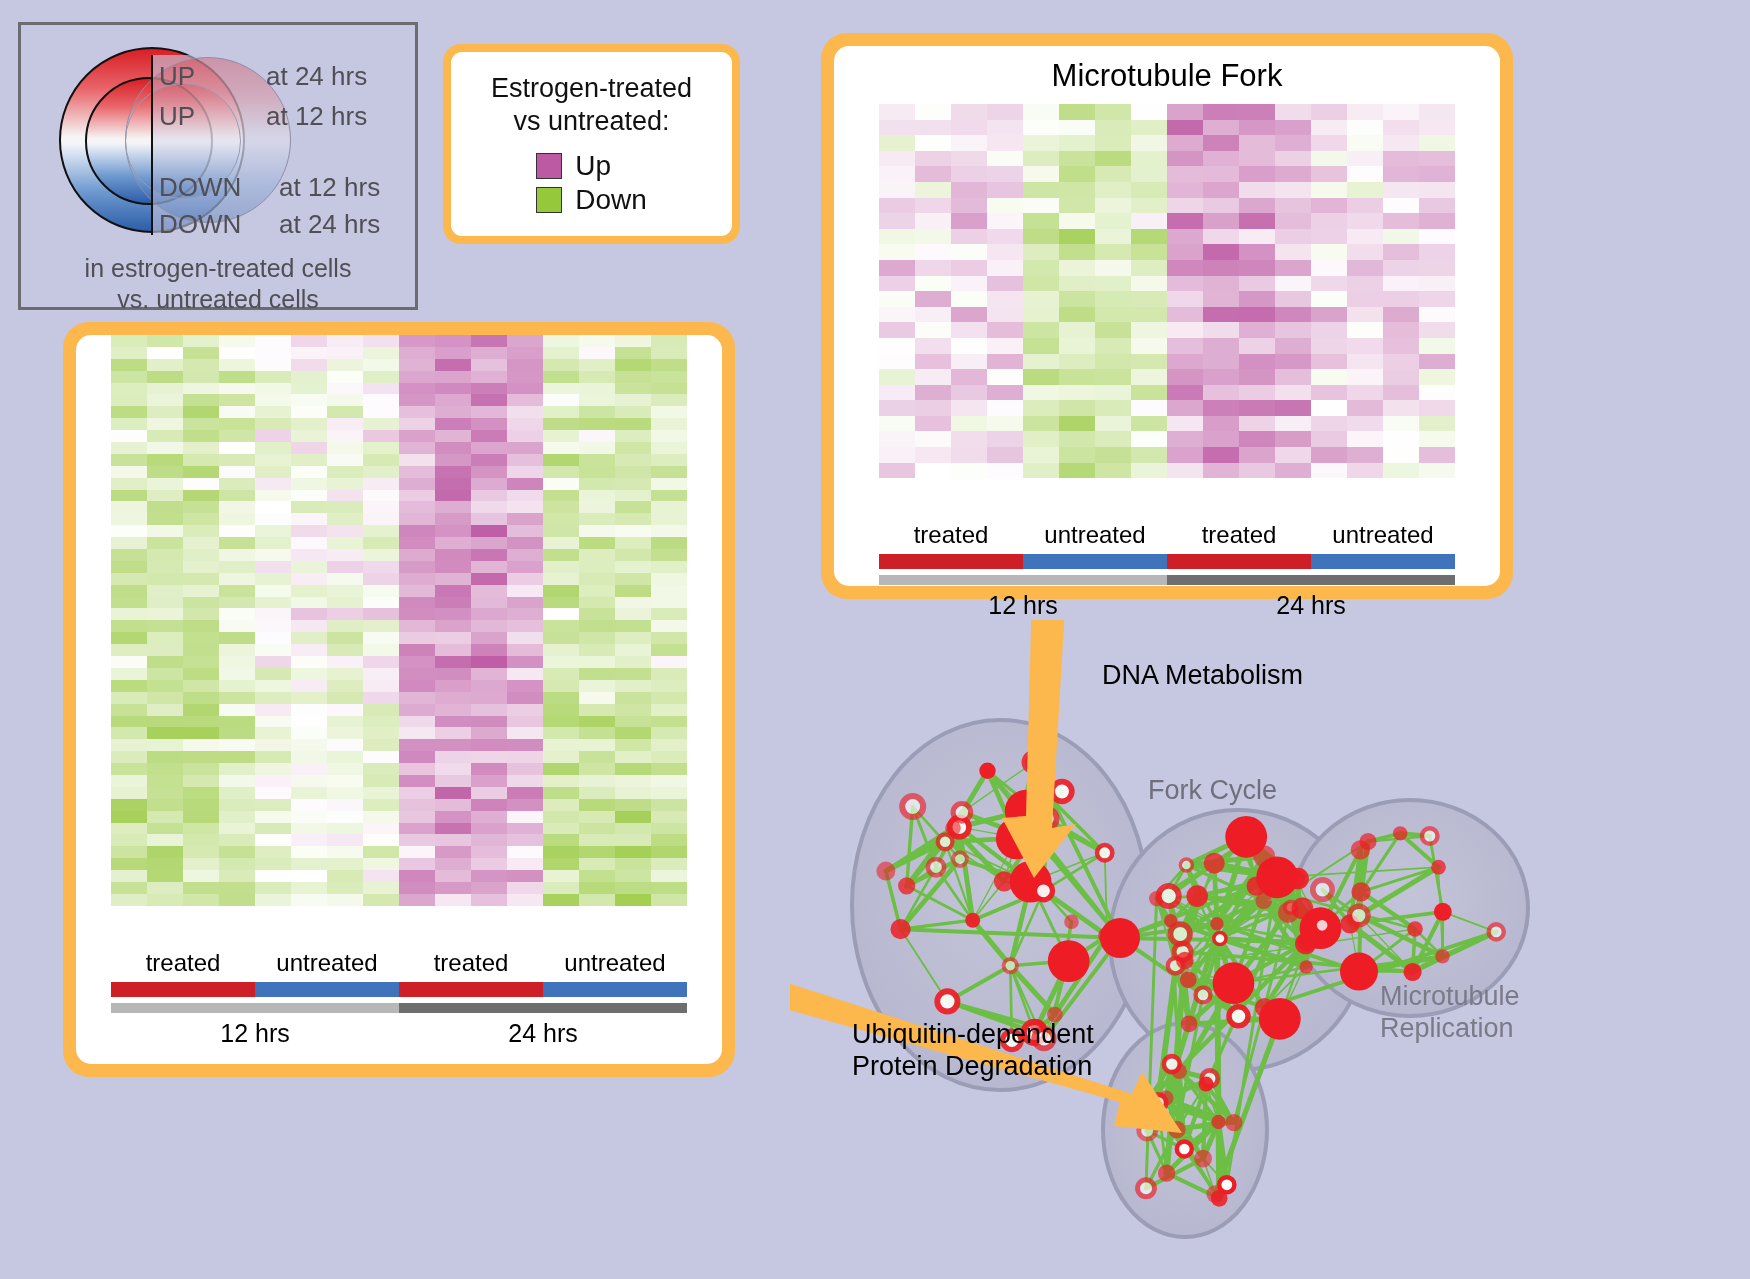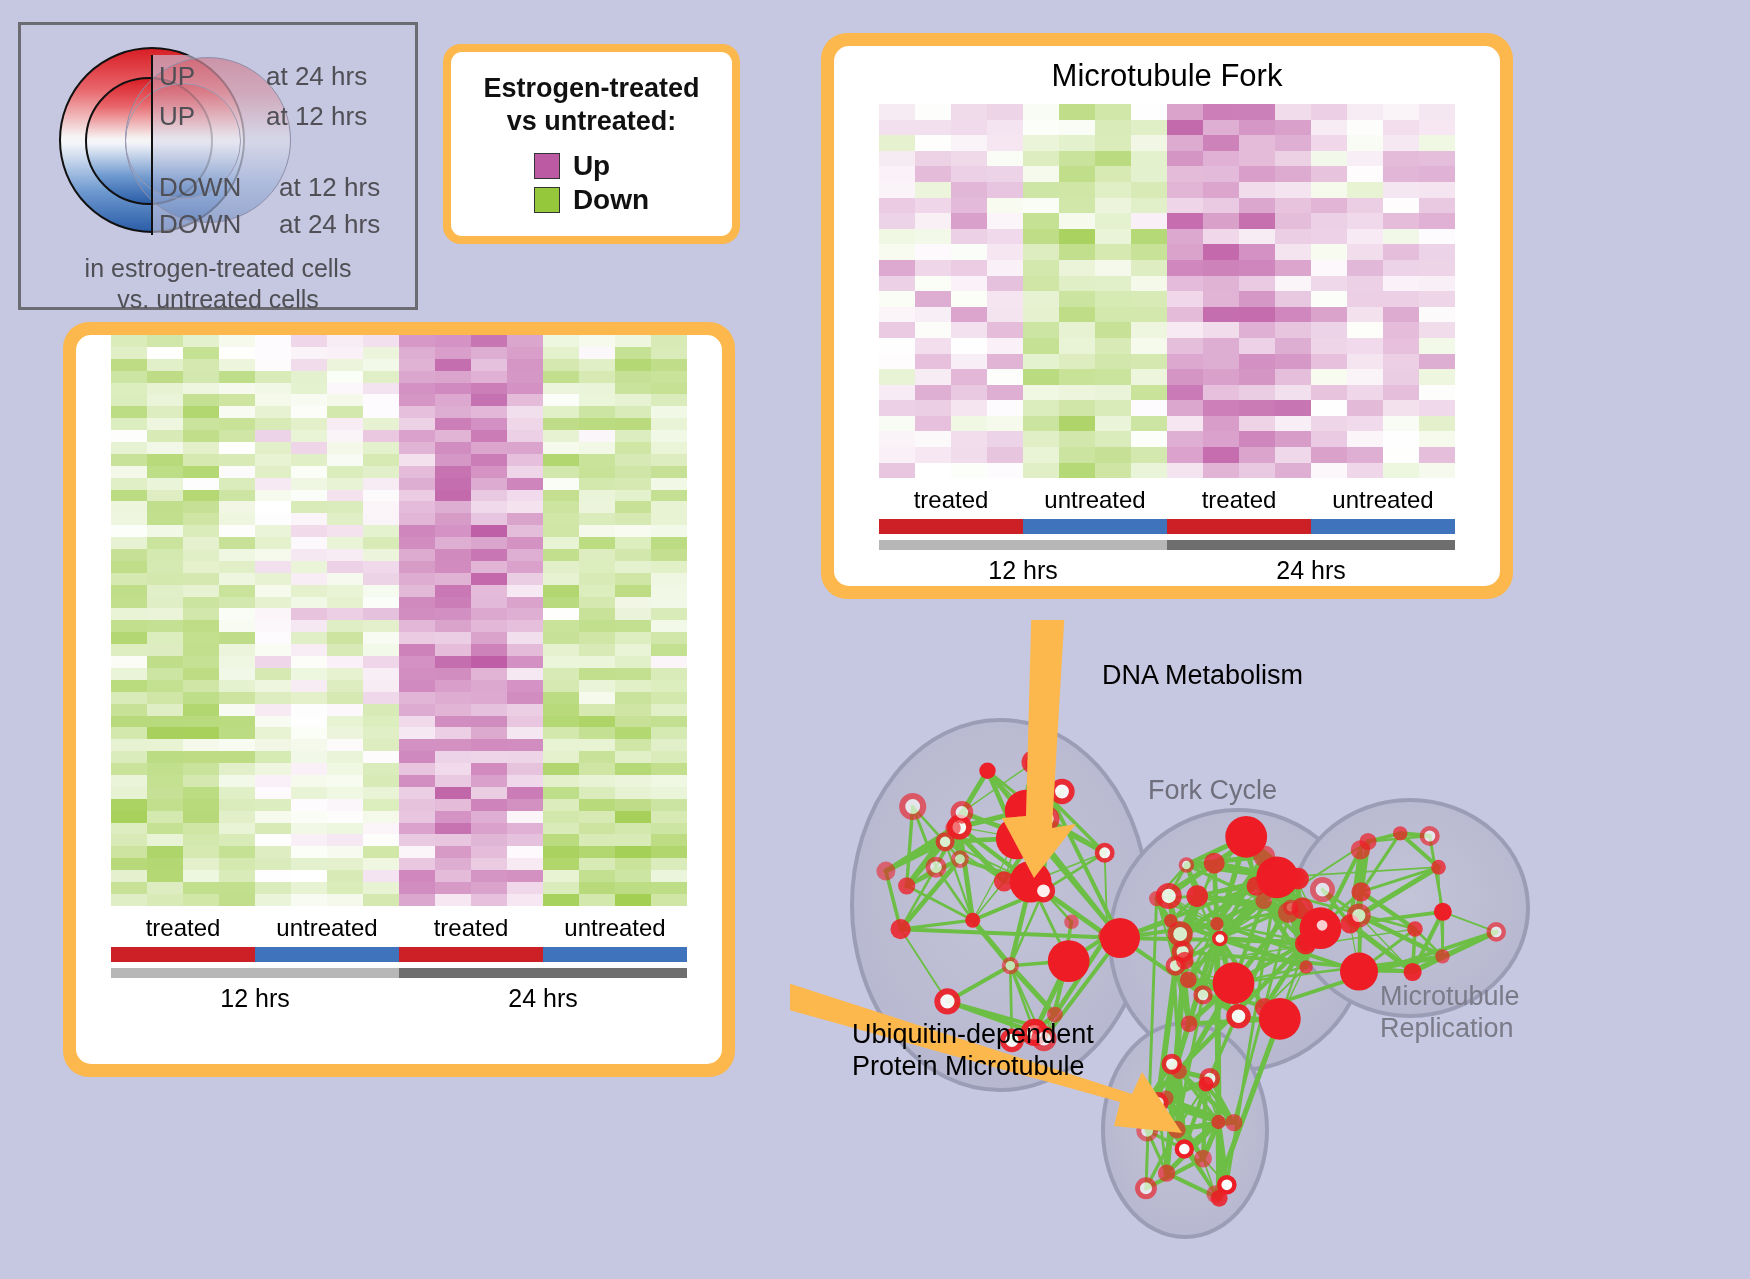--- a/index.html
+++ b/index.html
@@ -50,41 +50,41 @@
     color:#4f4f55; font-size:25px; line-height:1.22;
   }
 
   
   #estrogen-key {
     position:absolute; left:443px; top:44px; width:297px; height:200px;
     background:#fcb84c; border-radius:18px; padding:8px; box-sizing:border-box;
   }
   #estrogen-key .inner {
     width:100%; height:100%; background:#fff; border-radius:11px;
-    display:flex; flex-direction:column; align-items:center; justify-content:center;font-weight:bold;
+    display:flex; flex-direction:column; align-items:center; justify-content:center;
   }
   #estrogen-key .ttl { font-size:27px; color:#111; line-height:1.2; text-align:center; }
   #estrogen-key .keyrow { display:flex; align-items:center; gap:13px; margin-top:5px; align-self:center; }
   #estrogen-key .keyrow + .keyrow { margin-top:2px; }
   .swatch { width:26px; height:26px; border:1.5px solid #333; box-sizing:border-box; }
   #estrogen-key .kl { font-size:28px; color:#111; }
   .keywrap { margin-top:8px; }
 
   
   .panel { position:absolute; background:#fcb84c; border-radius:26px; padding:13px; box-sizing:border-box; }
   .panel > .card { width:100%; height:100%; background:#fff; border-radius:15px; box-sizing:border-box;
                    display:flex; flex-direction:column; align-items:center; }
   .panel-title { font-size:31px; color:#000; margin-top:12px; margin-bottom:10px; }
   #panel-apc { left:63px; top:322px; width:672px; height:755px; }
   #panel-rep { left:821px; top:33px; width:692px; height:566px; }
 
   .hm { display:grid; }
   .hm div { width:100%; height:100%; }
 
-  .axis { width:100%; box-sizing:border-box; }
+  .axis { width:100%; box-sizing:border-box;margin-top:35px; }
   .axis-labels { display:grid; grid-template-columns:repeat(4,1fr); font-size:24px; color:#000; text-align:center; margin-top:8px; }
   .bar-tu { display:grid; grid-template-columns:repeat(4,1fr); height:15px; margin-top:5px; }
   .bar-tu .red { background:#cc2026; }
   .bar-tu .blue { background:#3f74bd; }
   .bar-hrs { display:grid; grid-template-columns:1fr 1fr; height:10px; margin-top:6px; }
   .bar-hrs .lt { background:#b7b7b7; }
   .bar-hrs .dk { background:#6e6e6e; }
   .hrs-labels { display:grid; grid-template-columns:1fr 1fr; font-size:25px; color:#000; text-align:center; margin-top:6px; }
 
   
@@ -1861,17 +1861,17 @@
     </svg>
 
     <div class="net-label" id="label-dna">DNA Metabolism</div>
     <div class="net-label" id="label-cell-cycle">Fork Cycle</div>
     <div class="net-label" id="label-microtubule">
       <div>Microtubule</div>
       <div>Replication</div>
     </div>
     <div class="net-label" id="label-ubiquitin">
       <div>Ubiquitin-dependent</div>
-      <div>Protein Microtubule</div>
+      <div>Protein Degradation</div>
     </div>
   </div>
 
 </div>
 
 </body></html>

